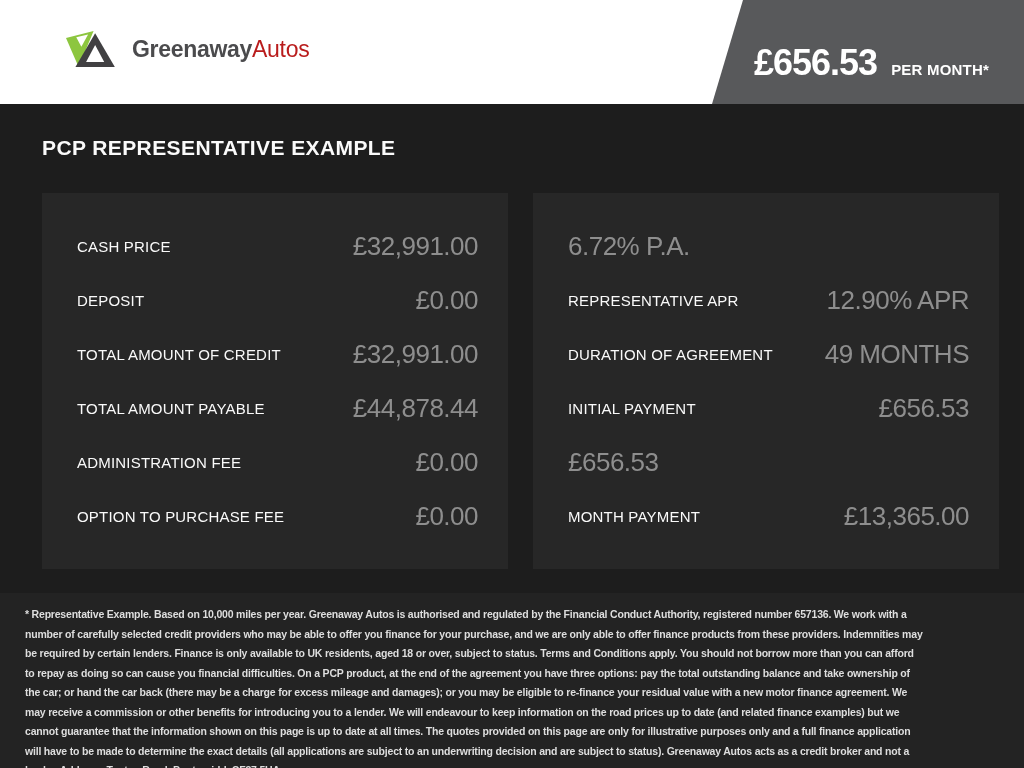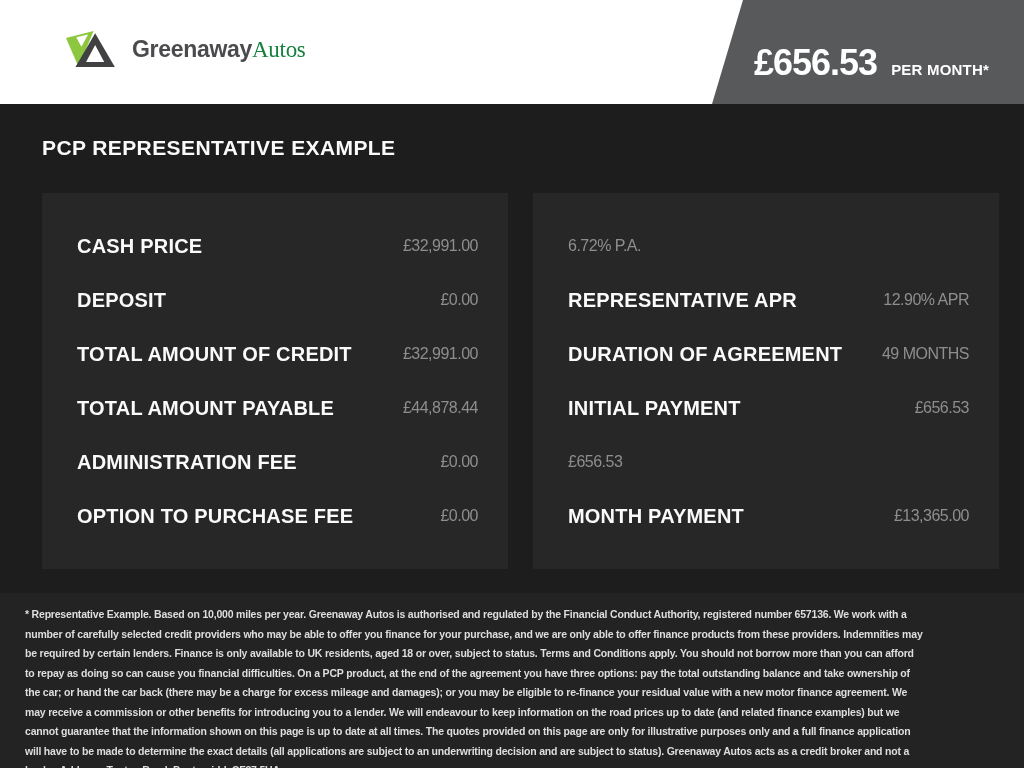--- a/index.html
+++ b/index.html
@@ -16,21 +16,21 @@
     width: 1024px; height: 104px;
     background: #ffffff;
   }
   .brand {
     position: absolute; left: 66px; top: 26px;
     display: flex; align-items: center;
   }
   .brand-icon { width: 52px; height: 46px; margin-right: 14px; }
   .brand-text { font-size: 23px; letter-spacing: -0.3px; white-space: nowrap; }
   .brand-text .bold { font-weight: 700; color: #4b4b4d; margin-top: 30px; }
-  .brand-text .light { font-weight: 400; color: #15803d; font-family: Liberation Serif, serif; }
+  .brand-text .light { font-weight: 400; color: #b91c1c; }
 
   .price-banner {
     position: absolute; top: 0; left: 712px;
     width: 312px; height: 104px;
     background: #58595b;
     clip-path: polygon(31px 0%, 100% 0%, 100% 100%, 0% 100%);
   }
   .price-inner {
     position: absolute; left: 42px; top: 0; height: 104px;
     display: flex; align-items: baseline;
@@ -62,25 +62,25 @@
     background: #272727;
     width: 474px; height: 376px;
     padding: 26px 30px 26px 35px;
     display: flex; flex-direction: column; justify-content: space-between;
   }
   .finance-row {
     display: flex; justify-content: space-between; align-items: center;
     height: 54px;
   }
   .finance-label {
-    font-size: 20px; font-weight: 700; color: #fafafa;
+    font-size: 15px; font-weight: 400; color: #fafafa;
     letter-spacing: 0.2px; white-space: nowrap;
   }
   .finance-value {
-    font-size: 16px; font-weight: 400; color: #8e8e8e;
+    font-size: 26px; font-weight: 400; color: #8e8e8e;
     letter-spacing: -0.5px; white-space: nowrap; text-align: right;
   }
 
   
   .footer {
     position: absolute; top: 593px; left: 0;
     width: 1024px; height: 175px;
     background: #232323;
     padding: 12px 100px 0 25px;
   }

